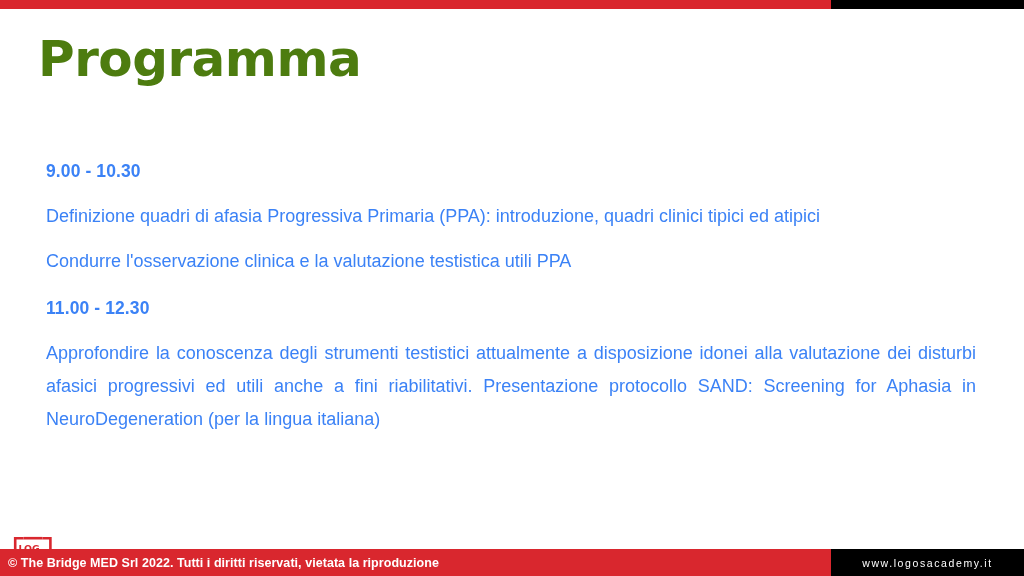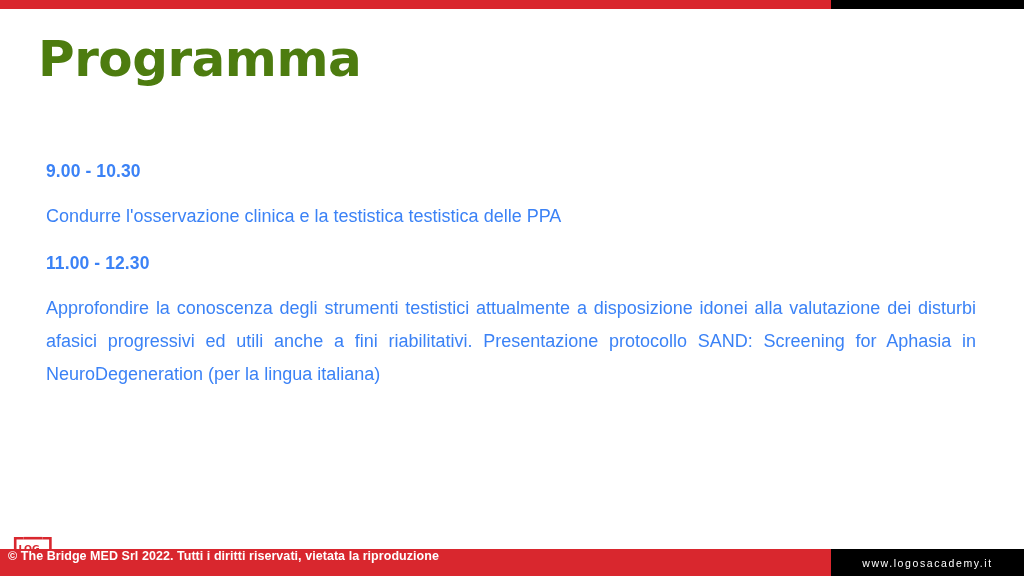--- a/index.html
+++ b/index.html
@@ -108,21 +108,21 @@
     left: 0;
     bottom: 0;
     width: 1024px;
     height: 27px;
     display: flex;
   }
   .footer-left {
     width: 831px;
     background: #d9272e;
     display: flex;
-    align-items: flex-start;
+    align-items: center;
     padding-left: 8px;
     box-sizing: border-box;
   }
   .footer-left span {
     color: #ffffff;
     font-size: 12.5px;
     font-weight: 700;
     letter-spacing: 0.05px;
   }
   .footer-right {
@@ -145,21 +145,22 @@
 <div class="top-bar">
   <div class="top-bar-red"></div>
   <div class="top-bar-black"></div>
 </div>
 
 <div class="slide-title">Programma</div>
 
 <div class="content">
 
   <div class="time-heading">9.00 - 10.30</div>
-  <div class="para">Condurre l'osservazione clinica e la testistica testistica delle PPA</div>
+  <div class="para">Definizione quadri di afasia Progressiva Primaria (PPA): introduzione, quadri clinici tipici ed atipici</div>
+  <div class="para">Condurre l'osservazione clinica e la valutazione testistica utili PPA</div>
 
   <div class="spacer-a"></div>
 
 
   <div class="time-heading">11.00 - 12.30</div>
   <div class="para justified">Approfondire la conoscenza degli strumenti testistici attualmente a disposizione idonei alla valutazione dei disturbi afasici progressivi ed utili anche a fini riabilitativi. Presentazione protocollo SAND: Screening for Aphasia in NeuroDegeneration (per la lingua italiana)</div>
 
   <div class="spacer-b"></div>
 
 

